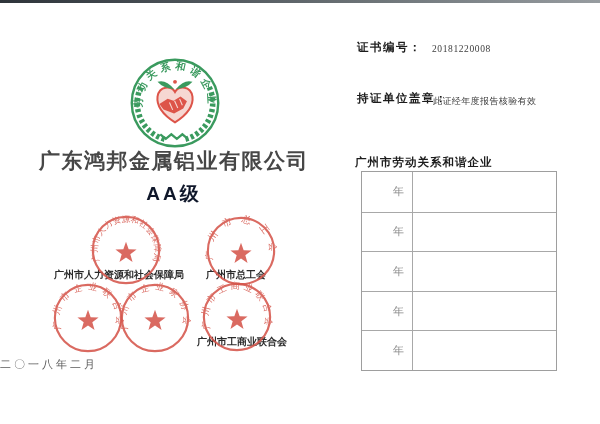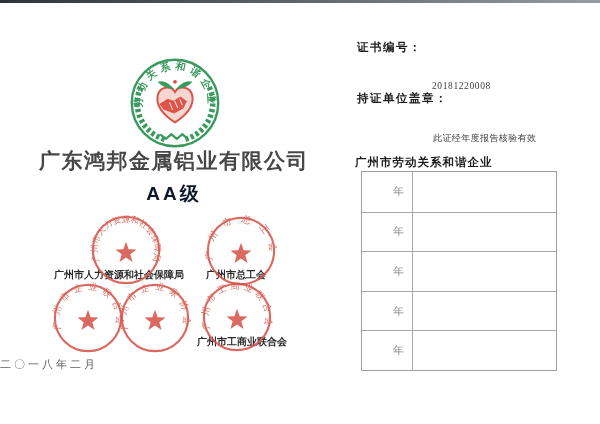--- a/index.html
+++ b/index.html
@@ -43,21 +43,20 @@
   .fieldlabel{
     position:absolute; font-size:11.5px; font-weight:bold; color:#1c1c1c;
     letter-spacing:1.5px; white-space:nowrap;font-family:Liberation Serif, serif;
   }
   .lbl-certno{ left:357px; top:40px; }
   .lbl-holder{ left:357px; top:91px; }
   .lbl-verify{ left:355px; top:155px; letter-spacing:1px; }
   .fieldvalue{
     position:absolute; font-family:"Liberation Serif", serif; color:#3c3c3c;
     white-space:nowrap;
-    margin-top:37px;
   }
   .val-certno{ left:432px; top:44px; font-size:9.5px; letter-spacing:.6px; }
   .val-holder{ left:433px; top:95px; font-size:9px;  letter-spacing:.4px; }
   .vtable{
     position:absolute; left:361px; top:171px; width:196px; height:200px;
     border:1px solid #9e9e9e; box-sizing:border-box;
     display:grid; grid-template-rows:repeat(5,1fr);
   }
   .vrow{ display:grid; grid-template-columns:51px 1fr; border-top:1px solid #a8a8a8; }
   .vrow:first-child{ border-top:none; }

